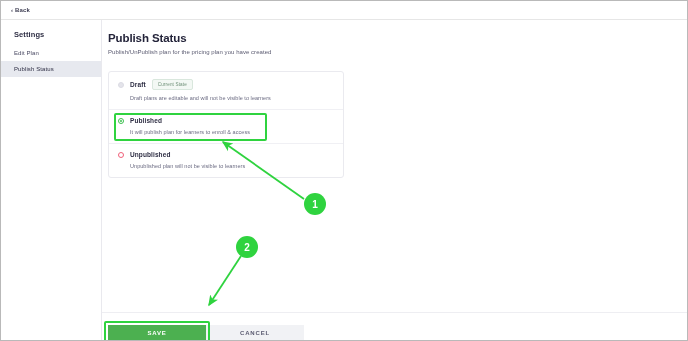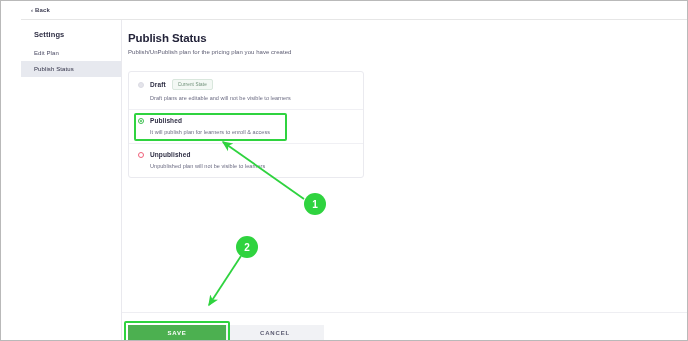--- a/index.html
+++ b/index.html
@@ -12,21 +12,20 @@
     overflow: hidden;
   }
 
   .app-frame {
     position: relative;
     width: 688px;
     height: 341px;
     background: #ffffff;
     border: 1px solid #b9b9b9;
     overflow: hidden;
-    padding-left: 20px;
   }
 
   
   .topbar {
     height: 19px;
     background: #ffffff;
     border-bottom: 1px solid #e6e6e6;
     display: flex;
     align-items: center;
     padding-left: 10px;

